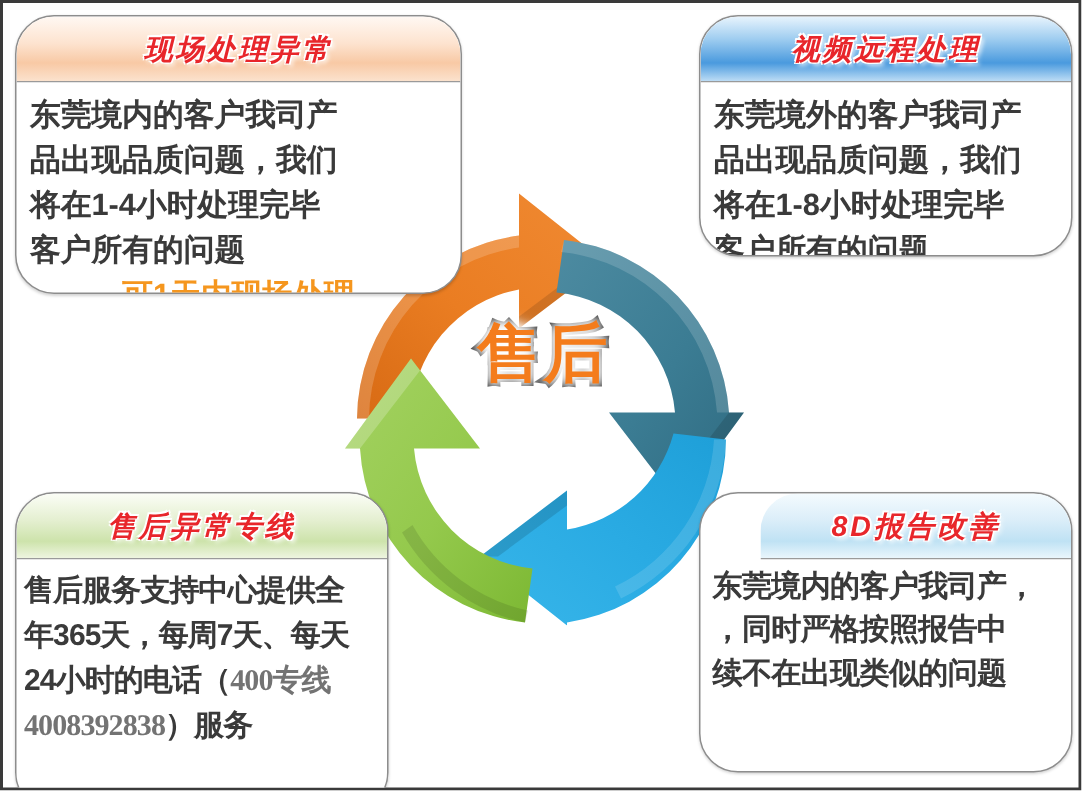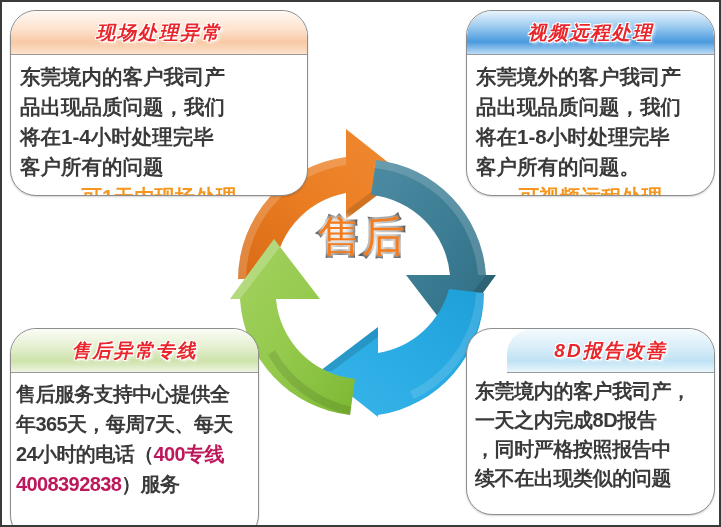--- a/index.html
+++ b/index.html
@@ -62,40 +62,40 @@
     font-weight: bold;
     color: #3a3a3a;
     line-height: 30px;
     letter-spacing: 0px;
     white-space: nowrap;
   }
   .accent-orange {
     color: #f5961e;
     text-align: center;
   }
-  .accent-red { color: #be185d; }
+  .accent-red { color: #737373; font-family: Liberation Serif, serif; }
 
   
   .head-peach {
     background: linear-gradient(180deg,#fff8f3 0%,#fde3cf 42%,#f8c9a5 72%,#fbe2cd 100%);
   }
   .head-blue {
     background: linear-gradient(180deg,#e8f4fd 0%,#9fcdf0 35%,#4a9ade 72%,#bcdcf5 100%);
   }
   .head-green {
     background: linear-gradient(180deg,#fbfdf6 0%,#e4efd0 42%,#cde3ab 74%,#eef5e0 100%);
   }
   .head-ltblue {
     background: linear-gradient(180deg,#f4fbfe 0%,#dceef9 40%,#bfe2f4 74%,#e9f6fc 100%);
     margin-left: 40px;
   }
 
   
   #card-tl { left: 8px;  top: 8px;   width: 298px; height: 186px; }
-  #card-tr { left: 464px;top: 8px;   width: 249px; height: 186px; }
+  #card-tr { left: 464px;top: 8px;   width: 249px; height: 161px; }
   #card-bl { left: 8px;  top: 326px; width: 249px; height: 213px; }
   #card-br { left: 464px;top: 326px; width: 249px; height: 187px; }
 
   #card-bl .card-body { padding: 6px 5px 4px 5px; }
   #card-bl .line { font-size: 20px; letter-spacing: -0.6px; }
   #card-br .card-body { padding: 4px 8px 2px 8px; }
   #card-br .line { font-size: 20px; line-height: 29px; letter-spacing: -0.4px; }
 
   
   #cycle {
@@ -111,21 +111,21 @@
   #cycle-label {
     position: absolute;
     left: 0; right: 0;
     top: 86px;
     text-align: center;
     z-index: 4;
     pointer-events: none;
   }
   #cycle-label div {
     font-size: 43px;
-    font-weight: normal;
+    font-weight: bold;
     line-height: 47px;
     color: #f47c1c;
     letter-spacing: 1px;
     -webkit-text-stroke: 4px #1b1b1b;
     paint-order: stroke fill;
     text-shadow:
       0 0 7px #ffffff, 0 0 7px #ffffff, 0 0 9px #ffffff,
       0 0 12px #ffffff;
   }
 </style>
@@ -262,19 +262,18 @@
       </div>
     </div>
   </div>
 
   <div class="card" id="card-br">
     <div class="card-head head-ltblue">
       <span class="card-head-title">8D报告改善</span>
     </div>
     <div class="card-body">
       <div class="line">东莞境内的客户我司产，</div>
-      <div class="line">一天之内完成8D报告</div>
       <div class="line">，同时严格按照报告中</div>
       <div class="line">续不在出现类似的问题</div>
     </div>
   </div>
 
 </div>
 
 </body></html>

